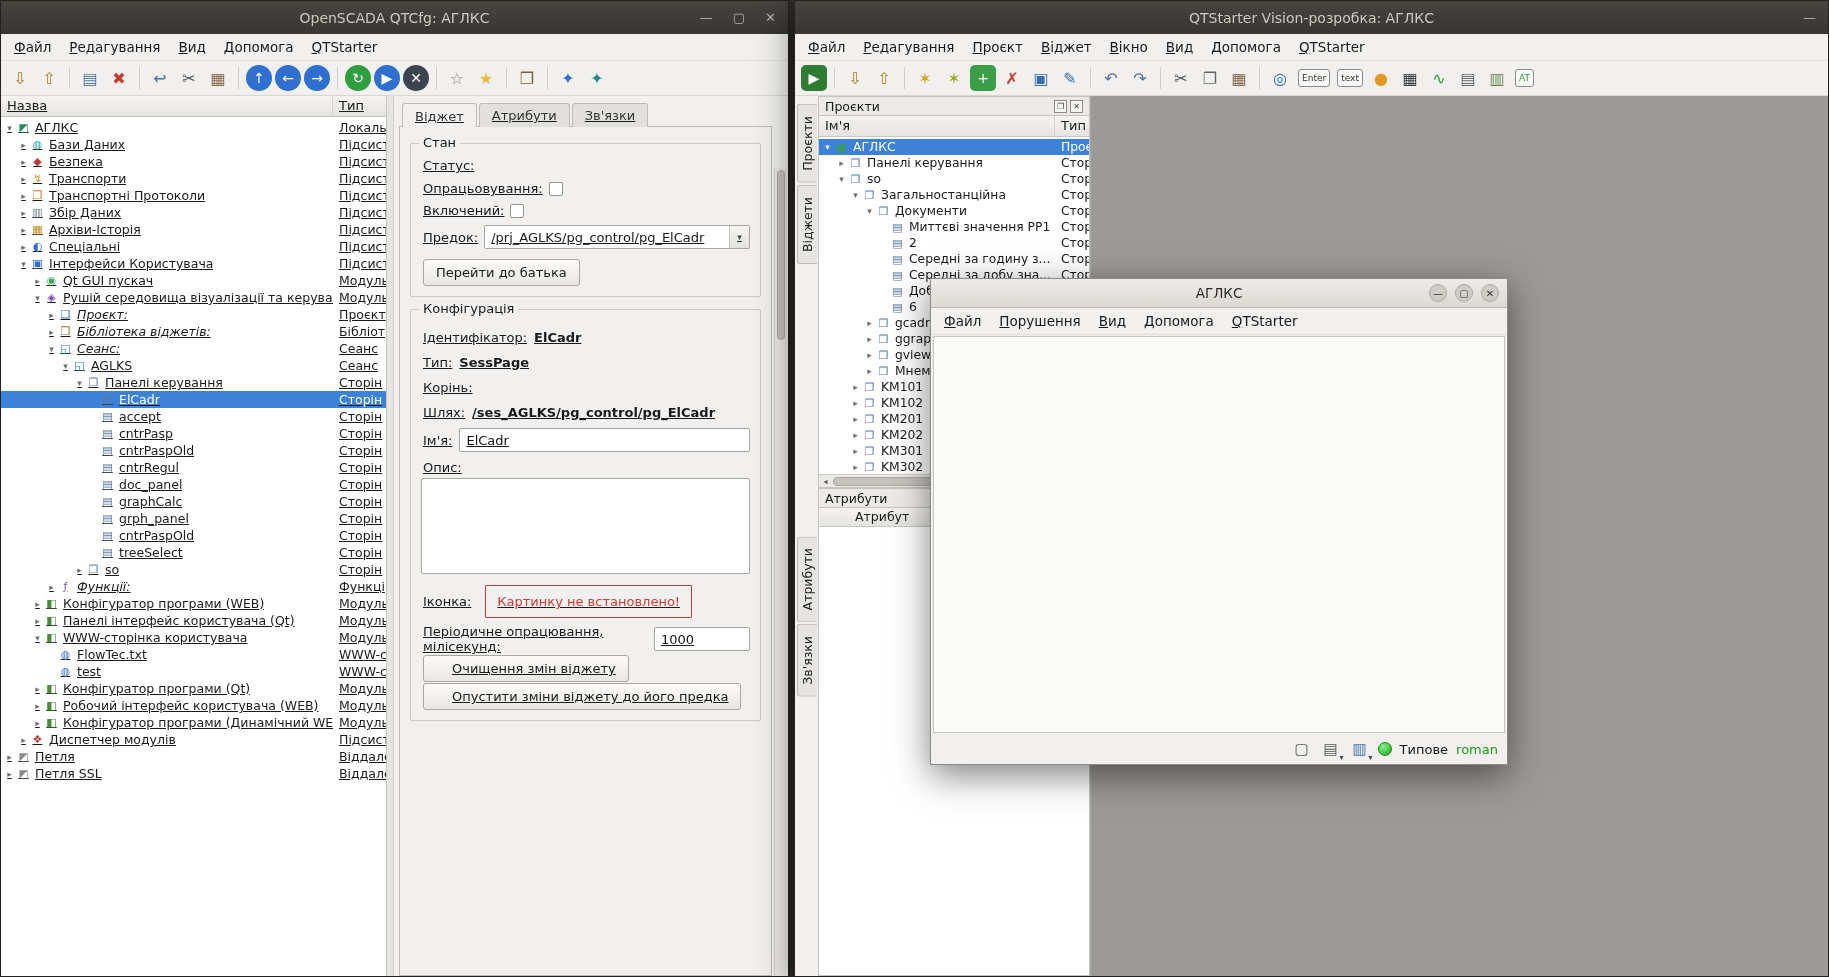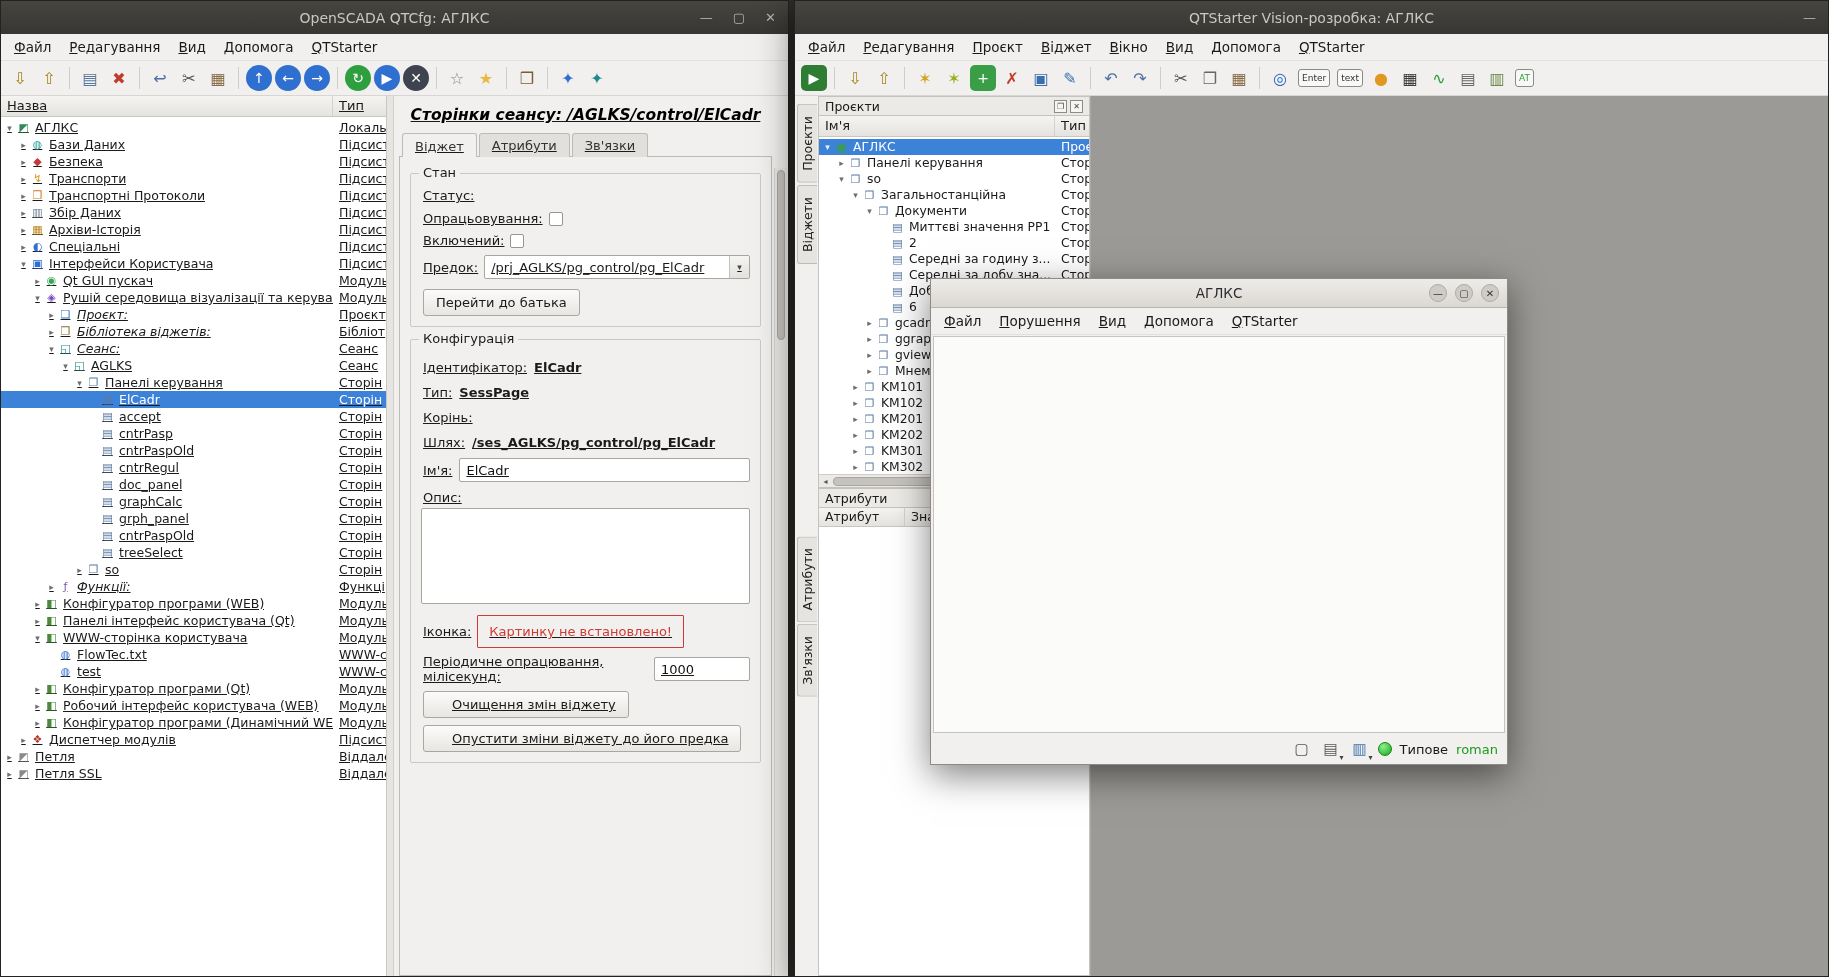--- a/index.html
+++ b/index.html
@@ -65,29 +65,29 @@
   .status-row{display:flex;align-items:center;gap:7px;margin:2px 0 8px 2px;}
   .status-value{width:298px;font-weight:bold;font-size:13px;line-height:1.18;}
   .form-row{display:flex;align-items:center;gap:6px;margin:7px 0 0 2px;}
   .checkbox{width:14px;height:14px;flex:none;border:1px solid #979590;border-radius:2px;background:#fff;}
   .combo{flex:1;height:24px;border:1px solid #a8a6a1;border-radius:2px;background:#fff;display:flex;align-items:center;overflow:hidden;}
   .combo-text{flex:1;padding:0 6px;font-size:13px;overflow:hidden;white-space:nowrap;}
   .combo-btn{width:20px;height:100%;display:flex;align-items:center;justify-content:center;flex:none;
     border-left:1px solid #c4c2bd;background:linear-gradient(#f6f5f3,#e4e2de);font-size:9px;color:#444;}
   .btn{display:inline-block;width:fit-content;margin:10px 0 0 2px;padding:5px 12px;font-size:13px;
     background:linear-gradient(#fcfbfa,#e8e6e2);border:1px solid #a9a7a2;border-radius:3px;}
-  .btn.block{display:block;margin-top:7px;padding-left:28px;}
+  .btn.block{display:block;margin-top:1px;padding-left:28px;}
   .kv{display:flex;align-items:center;gap:7px;margin:6px 0 0 2px;min-height:19px;}
   .kv .val{font-weight:bold;}
   input.text{height:24px;border:1px solid #a8a6a1;border-radius:2px;background:#fff;padding:0 6px;
     font-size:13px;font-family:inherit;color:#111;}
   input.grow{flex:1;}
   .lbl.descr{margin:8px 0 3px 2px;}
   .descr-area{width:100%;height:96px;border:1px solid #a8a6a1;border-radius:2px;background:#fff;resize:none;font-family:inherit;}
-  .icon-row{display:flex;align-items:center;gap:6px;margin:8px 0 0 2px;}
+  .icon-row{display:flex;align-items:center;gap:14px;margin:8px 0 0 2px;}
   .icon-warning{border:1px solid #d03a34;color:#d03a34;padding:8px 11px;font-size:13px;border-radius:1px;}
   .kv.period input{width:96px;}
 
   
   .vi-body{flex:1;display:flex;min-height:0;}
   .vtab-strip{width:23px;flex:none;display:flex;flex-direction:column;align-items:center;background:#f1f0ee;padding-top:6px;}
   .vtab-spacer{height:268px;flex:none;}
   .vtab{writing-mode:vertical-rl;transform:rotate(180deg);padding:11px 2px;font-size:12.5px;background:#e6e4e0;
     border:1px solid #bdbbb6;border-left:none;border-radius:0 3px 3px 0;margin:2px 0;color:#222;}
   .dock-col{width:273px;flex:none;display:flex;flex-direction:column;background:#f1f0ee;border-right:1px solid #a9a7a2;min-height:0;}
@@ -95,21 +95,21 @@
   .projects-dock{height:392px;flex:none;}
   .attrs-dock{flex:1;}
   .dock-title{height:19px;flex:none;background:#eceae6;border-bottom:1px solid #c5c3be;display:flex;align-items:center;padding:0 6px;font-size:12.5px;}
   .dock-btns{margin-left:auto;display:flex;gap:3px;}
   .dock-btn{width:13px;height:13px;border:1px solid #8d8b86;background:#f6f5f3;color:#444;font-size:8px;
     display:flex;align-items:center;justify-content:center;}
   .hscroll{height:13px;flex:none;background:#eceae6;border-top:1px solid #d0cec9;display:flex;align-items:center;}
   .hscroll .arrow{width:13px;font-size:8px;color:#555;text-align:center;flex:none;}
   .hthumb{flex:1;height:9px;margin:0 1px;background:#c6c3be;border:1px solid #a9a7a2;border-radius:4px;}
   .attrs-header{height:19px;flex:none;background:linear-gradient(#f5f4f2,#e5e3df);border-bottom:1px solid #c9c7c2;display:flex;font-size:12.5px;}
-  .attrs-header .ac-name{width:86px;padding:1px 6px;border-right:1px solid #d4d2cd;}
+  .attrs-header .ac-name{width:86px;padding:1px 6px;border-right:1px solid #d4d2cd;margin-left:30px;}
   .attrs-header .ac-val{flex:1;padding:1px 6px;overflow:hidden;}
   .attrs-body{flex:1;background:#fff;}
   .mdi{flex:1;background:#9c9a96;}
 
   
   .runtime .titlebar{height:29px;background:linear-gradient(#eeece9,#dbd8d3);color:#2b2b2b;font-size:13.5px;border-bottom:1px solid #b9b6b1;}
   .win-controls.rt{gap:8px;right:8px;}
   .rt-btn{width:18px;height:18px;border-radius:50%;background:#cfccc7;border:1px solid #aeaba6;color:#333;
     font-size:10px;display:flex;align-items:center;justify-content:center;}
   .rt-content{flex:1;margin:1px 2px;background:#fbfbfa;border:1px solid #c6c4bf;min-height:0;}
@@ -523,21 +523,20 @@
                 <span class="expander">▸</span>
                 <span class="tree-icon" style="color: rgb(138, 138, 138);">◩</span>
                 <span class="tr-label">Петля SSL</span>
               </span>
               <span class="tr-type">Віддале</span>
             </div>
           </div>
       </div>
       <div class="splitter"></div>
       <div class="right-pane">
-        <div class="panel-title">Сторінки сеансу: /AGLKS/control/ElCadr</div>
         <div class="tabbar">
             <span class="tab active">Віджет</span>
             <span class="tab">Атрибути</span>
             <span class="tab">Зв'язки</span>
           </div>
         <div class="tab-pane">
 
           <div class="group">
             <span class="group-label">Стан</span>
             <div class="status-row">

